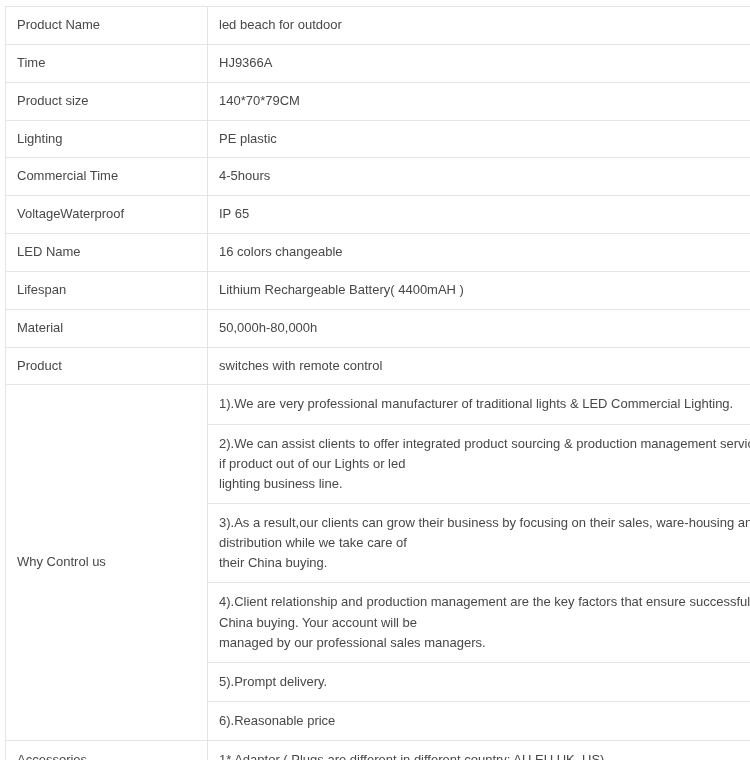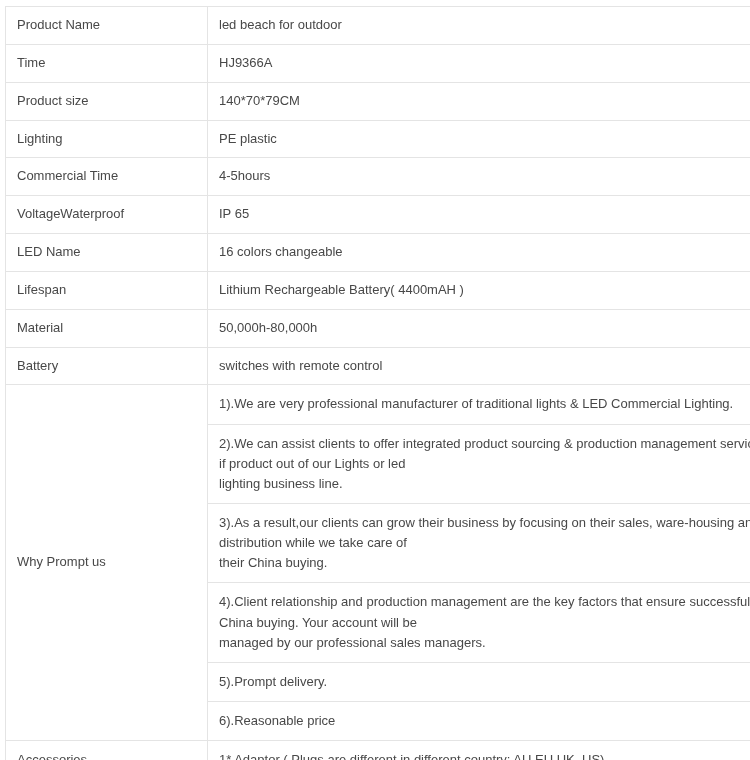--- a/index.html
+++ b/index.html
@@ -95,25 +95,25 @@
     </tr>
     <tr>
       <td class="label-col">Lifespan</td>
       <td class="value-col">Lithium Rechargeable Battery( 4400mAH )</td>
     </tr>
     <tr>
       <td class="label-col">Material</td>
       <td class="value-col">50,000h-80,000h</td>
     </tr>
     <tr>
-      <td class="label-col">Battery</td>
+      <td class="label-col">Product</td>
       <td class="value-col">switches with remote control</td>
     </tr>
     <tr>
-      <td class="label-col why-label">Why Prompt us</td>
+      <td class="label-col why-label">Why Control us</td>
       <td class="value-col pad-cell">
         <table class="nested">
           <tbody>
             <tr>
               <td class="multiline">1).We are very professional manufacturer of traditional lights &amp; LED Commercial Lighting.</td>
             </tr>
             <tr>
               <td class="multiline">2).We can assist clients to offer integrated product sourcing &amp; production management services if product out of our Lights or led
 lighting business line.</td>
             </tr>

